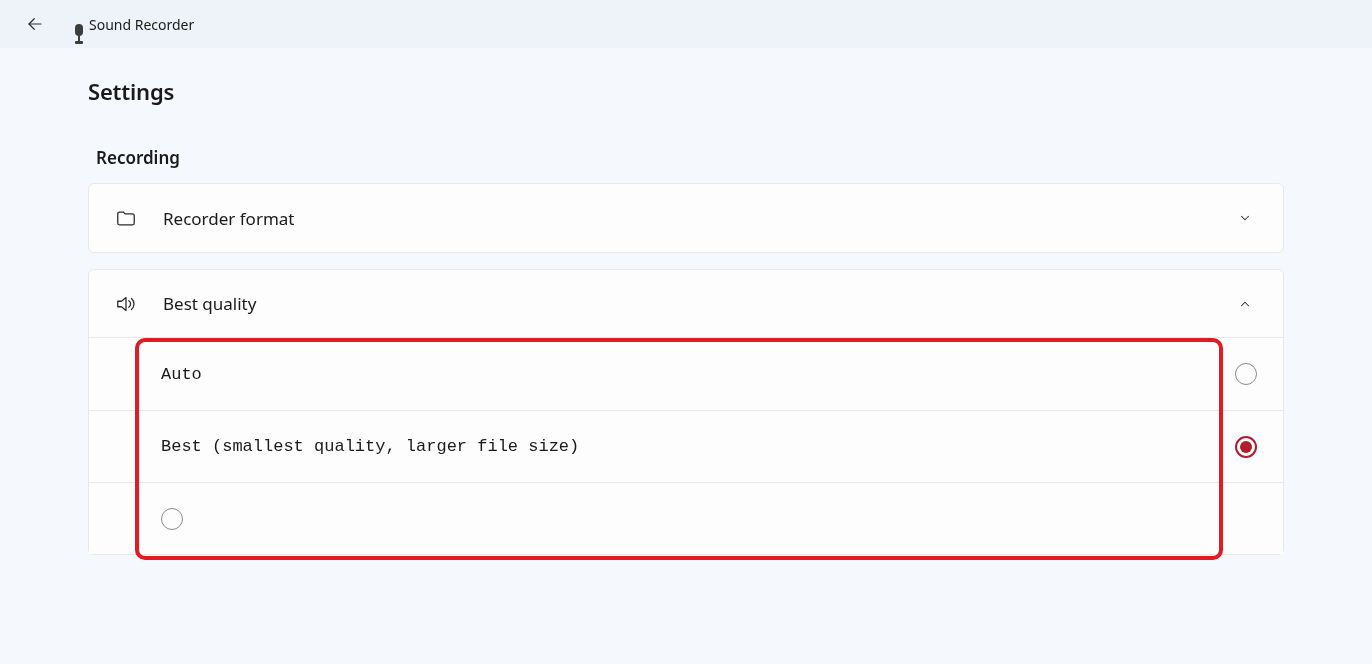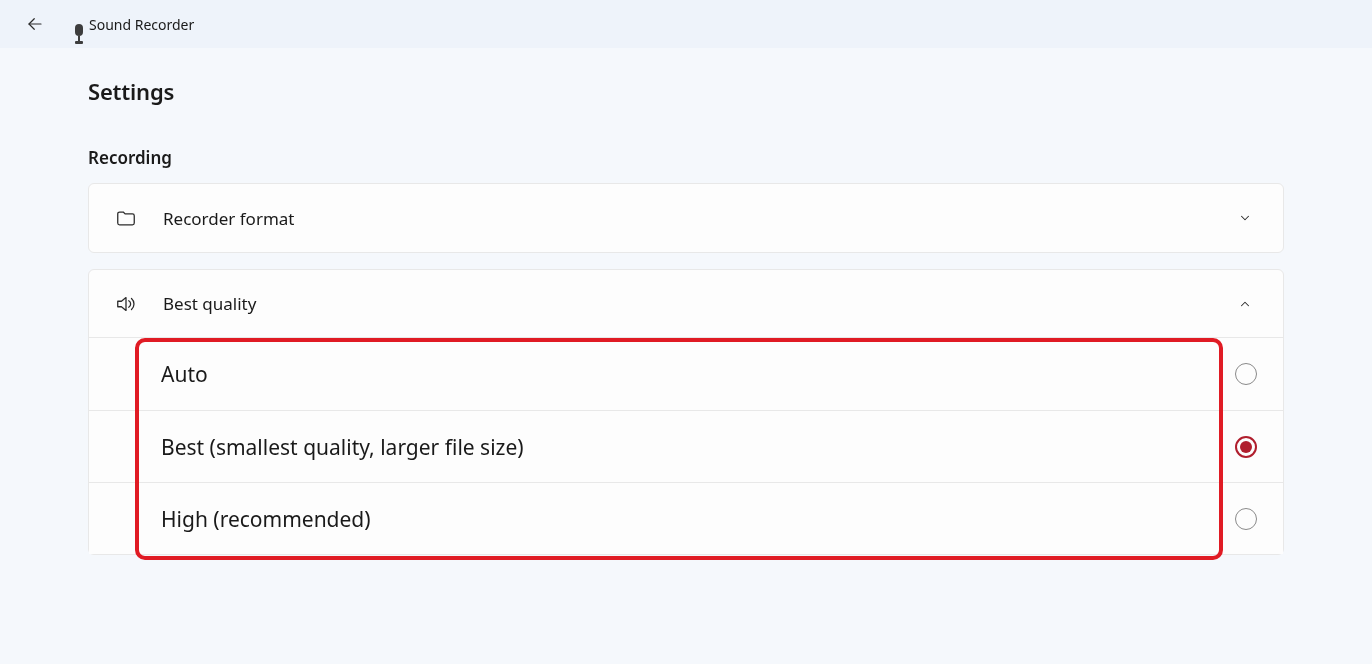--- a/index.html
+++ b/index.html
@@ -46,20 +46,21 @@
       font-size: 22px;
       font-weight: 600;
       margin-bottom: 40px;
       letter-spacing: -0.2px;
     }
 
     .section-header {
       font-size: 17px;
       font-weight: 600;
       margin-bottom: 14px;
+      margin-left: 8px;
     }
 
     .card {
       background: #fdfdfd;
       border: 1px solid #e8e8e8;
       border-radius: 6px;
       margin-bottom: 16px;
     }
 
     .card-hdr {
@@ -97,22 +98,23 @@
       align-items: center;
       height: 72px;
       padding: 0 26px 0 72px;
       border-top: 1px solid #e8e8e8;
       background: #fdfdfd;
       cursor: pointer;
     }
     .option-row:first-of-type { border-top: none; }
 
     .option-row .label {
-      font-size: 21px;
+      font-size: 17px;
       flex: 1;
+      font-family: Liberation Mono, monospace;
     }
 
     .radio {
       width: 22px; height: 22px;
       border: 1.5px solid #8a8a8a;
       border-radius: 50%;
       display: flex; align-items: center; justify-content: center;
     }
     .radio.selected {
       border: 2px solid #b01e2d;
@@ -208,20 +210,19 @@
     <div class="options-wrap">
       <div class="option-row">
         <span class="label">Auto</span>
         <span class="radio"></span>
       </div>
       <div class="option-row">
         <span class="label">Best (smallest quality, larger file size)</span>
         <span class="radio selected"></span>
       </div>
       <div class="option-row">
-        <span class="label">High (recommended)</span>
         <span class="radio"></span>
       </div>
       <div class="highlight-box" style="left:46px; top:0px; right:60px; bottom:-6px;"></div>
     </div>
   </div>
 
 </div>
 
 </body></html>

